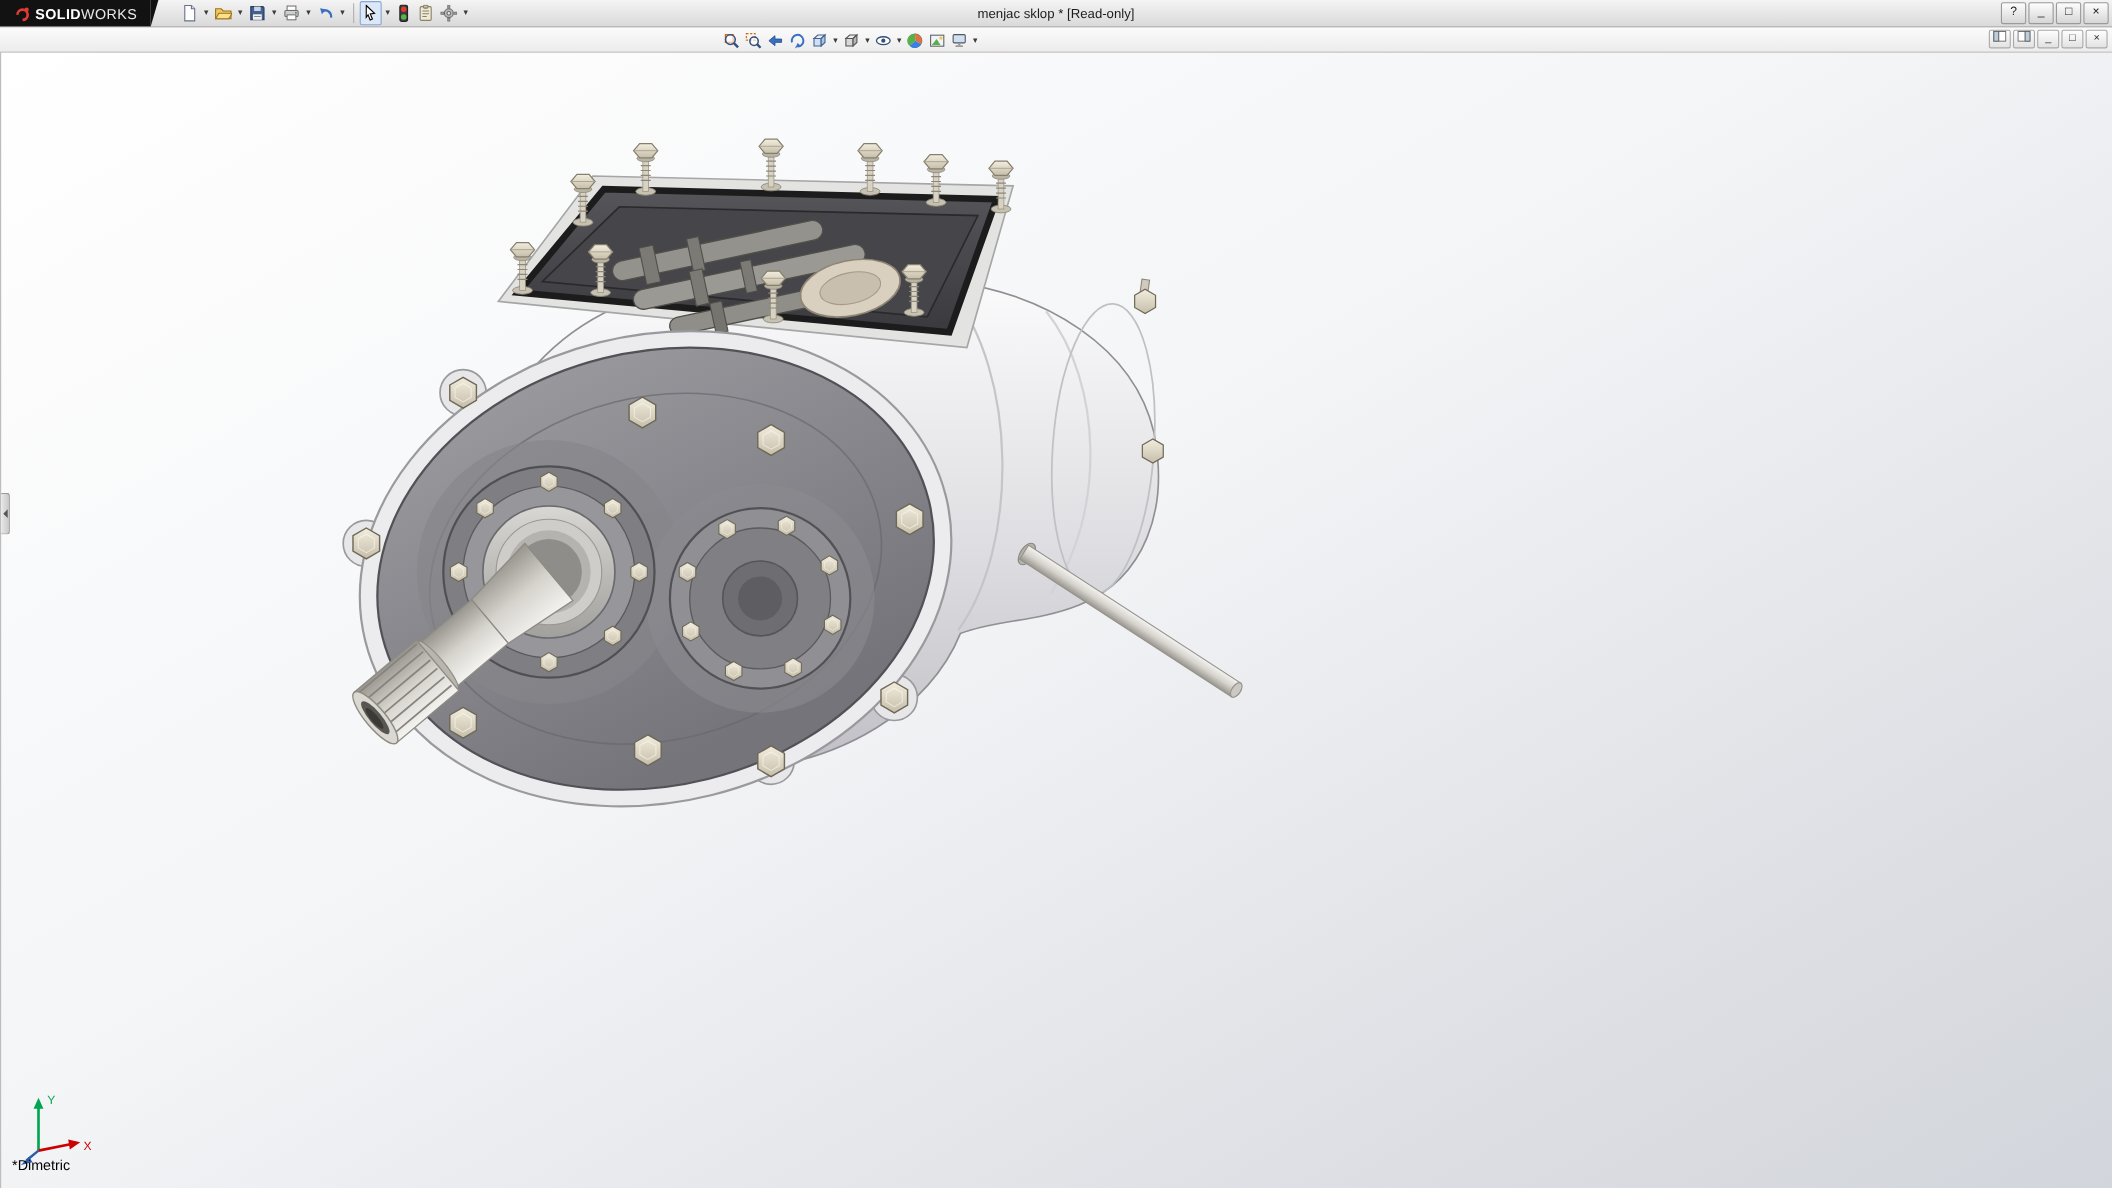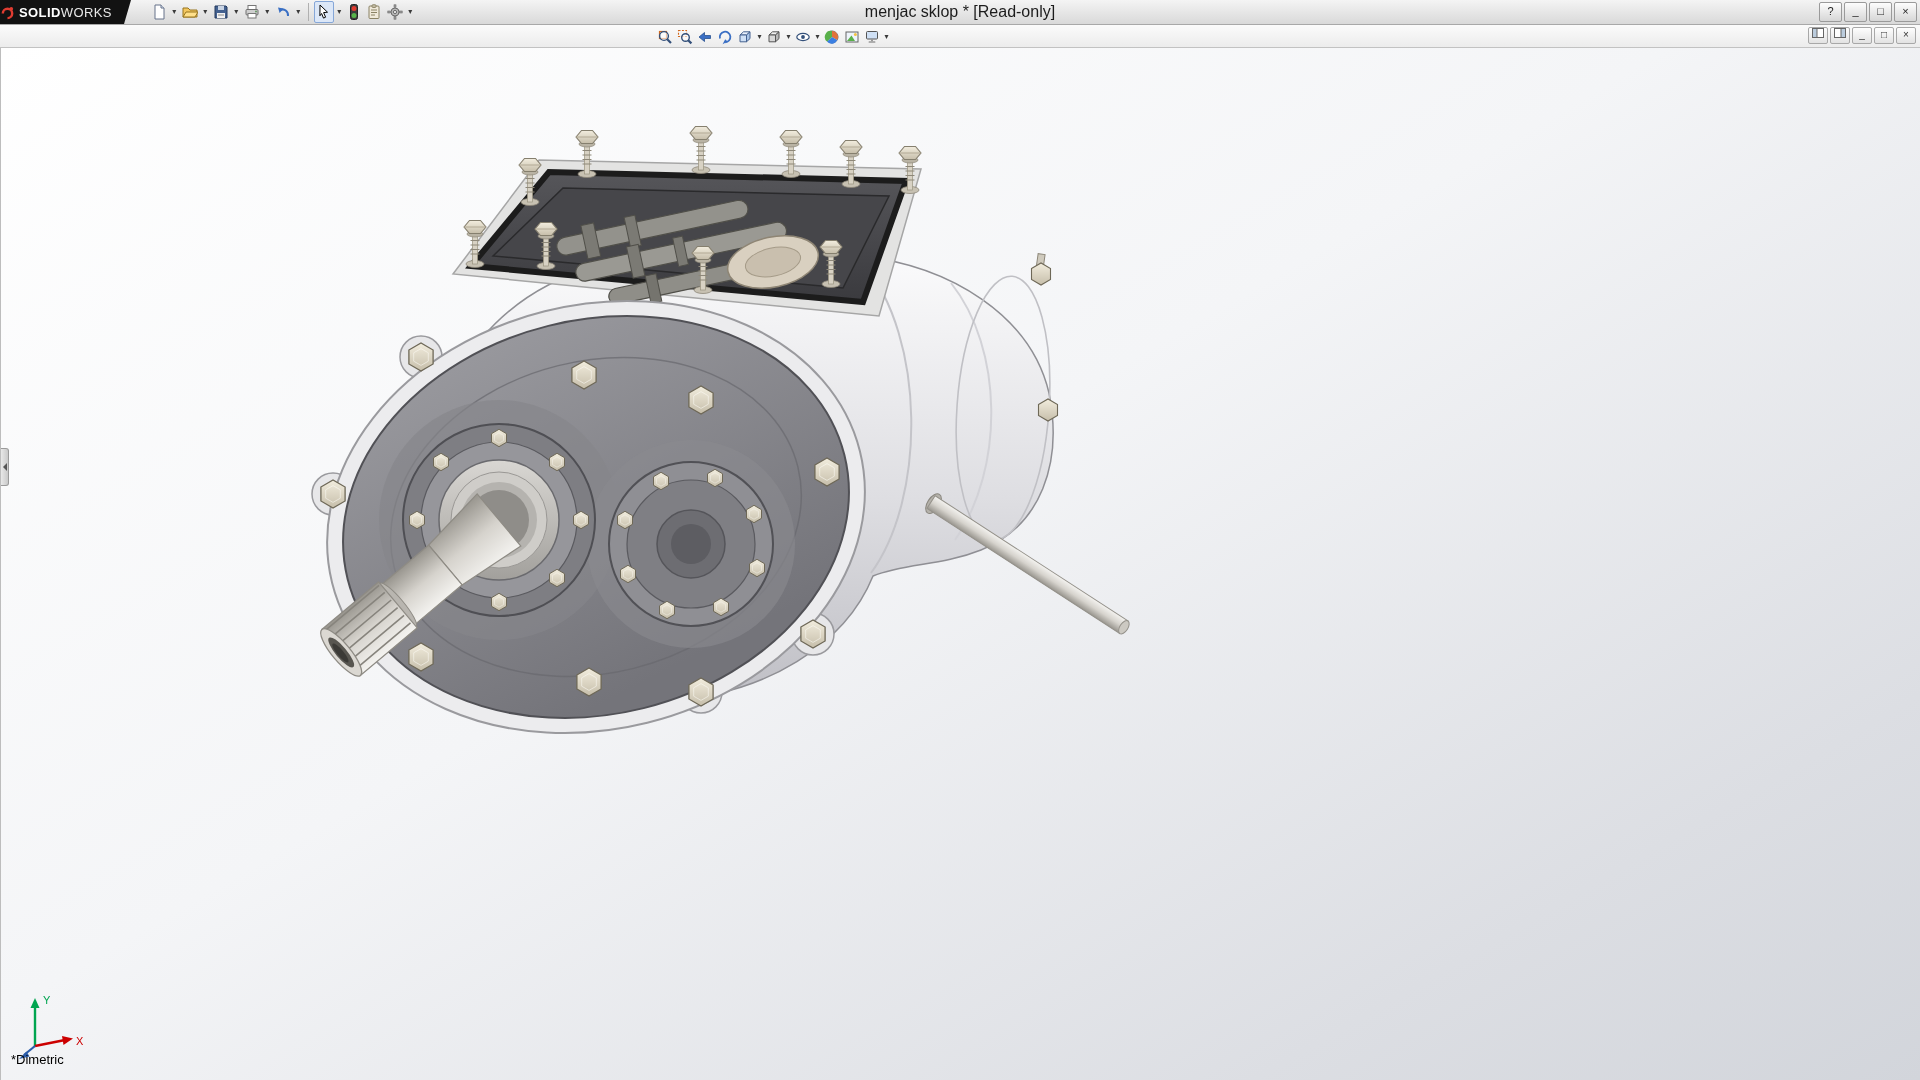--- a/index.html
+++ b/index.html
@@ -14,40 +14,40 @@
   
   .titlebar {
     height:24px; flex:0 0 24px; position:relative;
     background:linear-gradient(#f4f4f4,#d9d9d9);
     border-bottom:1px solid #a8a8a8;
     display:flex; align-items:center;
   }
   .logo {
     height:24px; background:#121212; color:#fff;
     display:flex; align-items:center; gap:4px;
-    padding:0 12px 0 0; flex:0 0 auto;
+    padding:0 12px 0 13px; flex:0 0 auto;
   }
   .logo .brand { font-size:13px; letter-spacing:.4px; }
   .logo .brand b { font-weight:700; }
   .logo .brand span { font-weight:300; color:#e8e8e8; }
   .logo-notch { width:0;height:0;border-top:24px solid #121212;border-right:7px solid transparent; }
 
   .tb-group { display:flex; align-items:center; margin-left:18px; gap:1px; }
   .tbtn {
     height:20px; display:flex; align-items:center; justify-content:center;
     border:1px solid transparent; border-radius:2px; padding:0 1px;
   }
   .tbtn svg { display:block; }
   .tbtn.pressed { background:#dce7f7; border-color:#86a7d8; }
   .dd { font-size:8px; color:#3a3a3a; width:9px; text-align:center; line-height:20px; }
   .sep { width:1px; height:18px; background:#b0b0b0; margin:0 4px; }
 
   .title-text {
     position:absolute; left:0; right:0; text-align:center;
-    font-size:16px; color:#1c1c1c; pointer-events:none;
+    font-size:12px; color:#1c1c1c; pointer-events:none;
   }
   .win-controls { position:absolute; right:3px; top:2px; display:flex; gap:2px; }
   .winbtn {
     width:21px; height:18px; font-size:11px; line-height:16px; text-align:center;
     background:linear-gradient(#fdfdfd,#d6d6d6); border:1px solid #9a9a9a; border-radius:2px;
     color:#222;
   }
 
   
   .viewbar {

